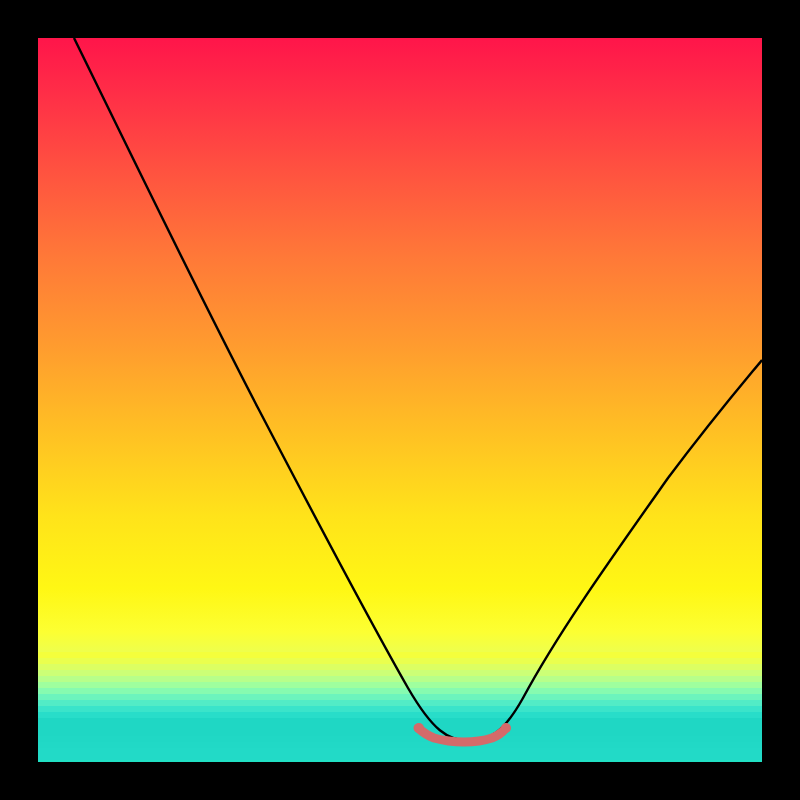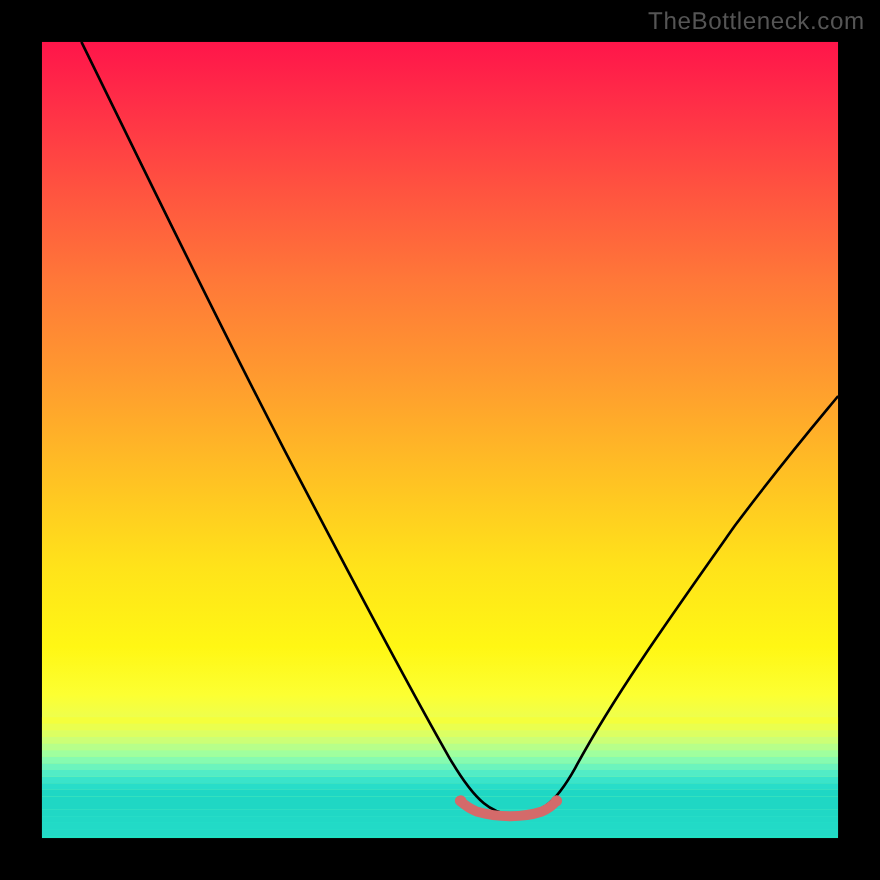--- a/index.html
+++ b/index.html
@@ -73,21 +73,20 @@
     inset: 0;
     width: 100%;
     height: 100%;
   }
 </style>
 </head>
 <body>
 
 <div class="frame">
 
-  <div class="watermark">TheBottleneck.com</div>
 
   <div class="plot-area">
     <div class="gradient-bg"></div>
 
     <div class="bottom-stripes">
       <div style="background:#f4ff3c"></div>
       <div style="background:#eaff4e"></div>
       <div style="background:#dcff62"></div>
       <div style="background:#ccff76"></div>
       <div style="background:#b7ff8a"></div>

